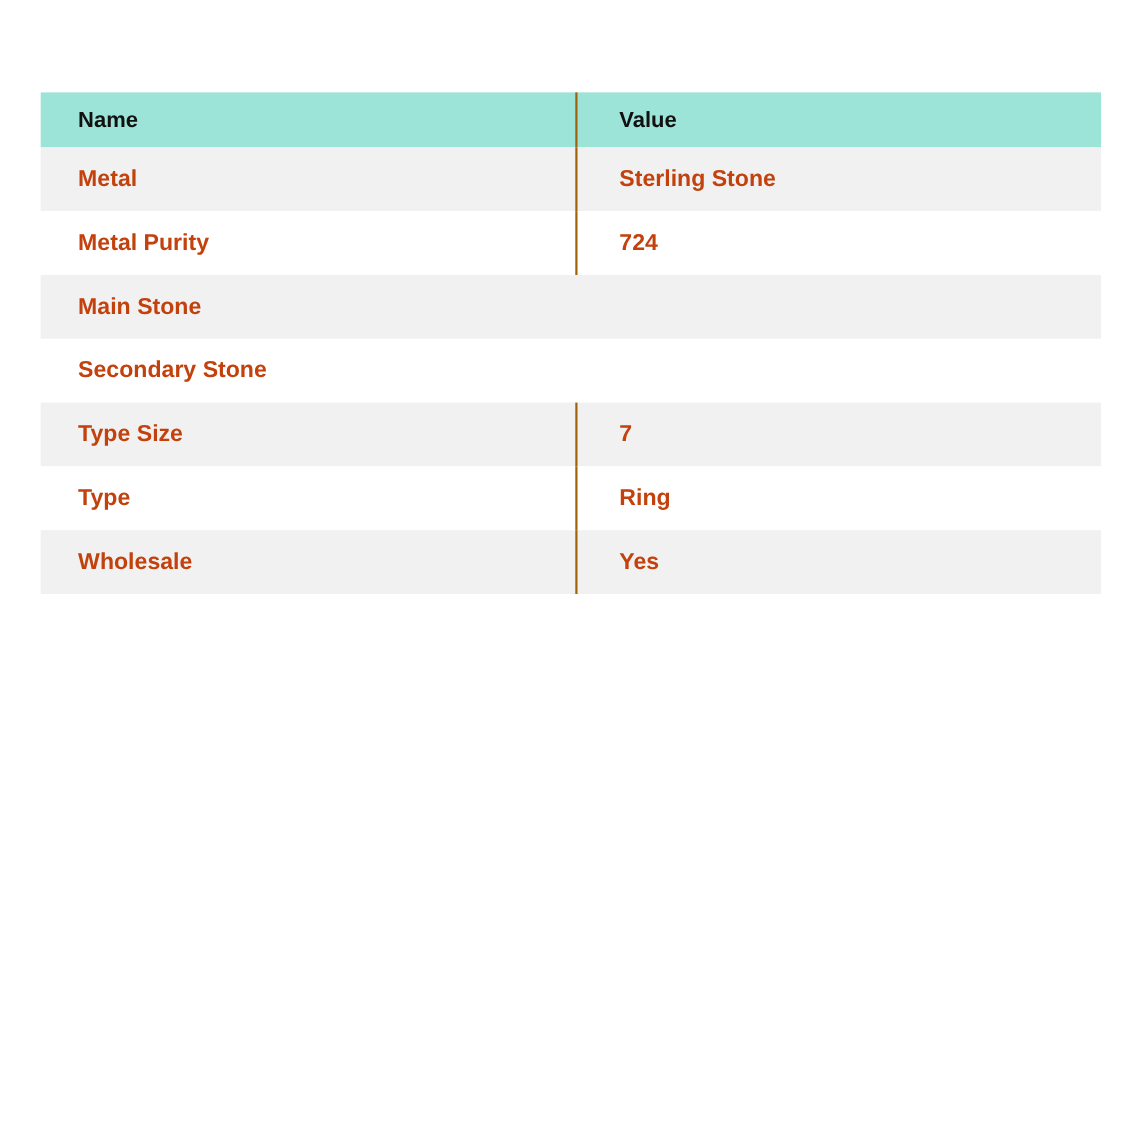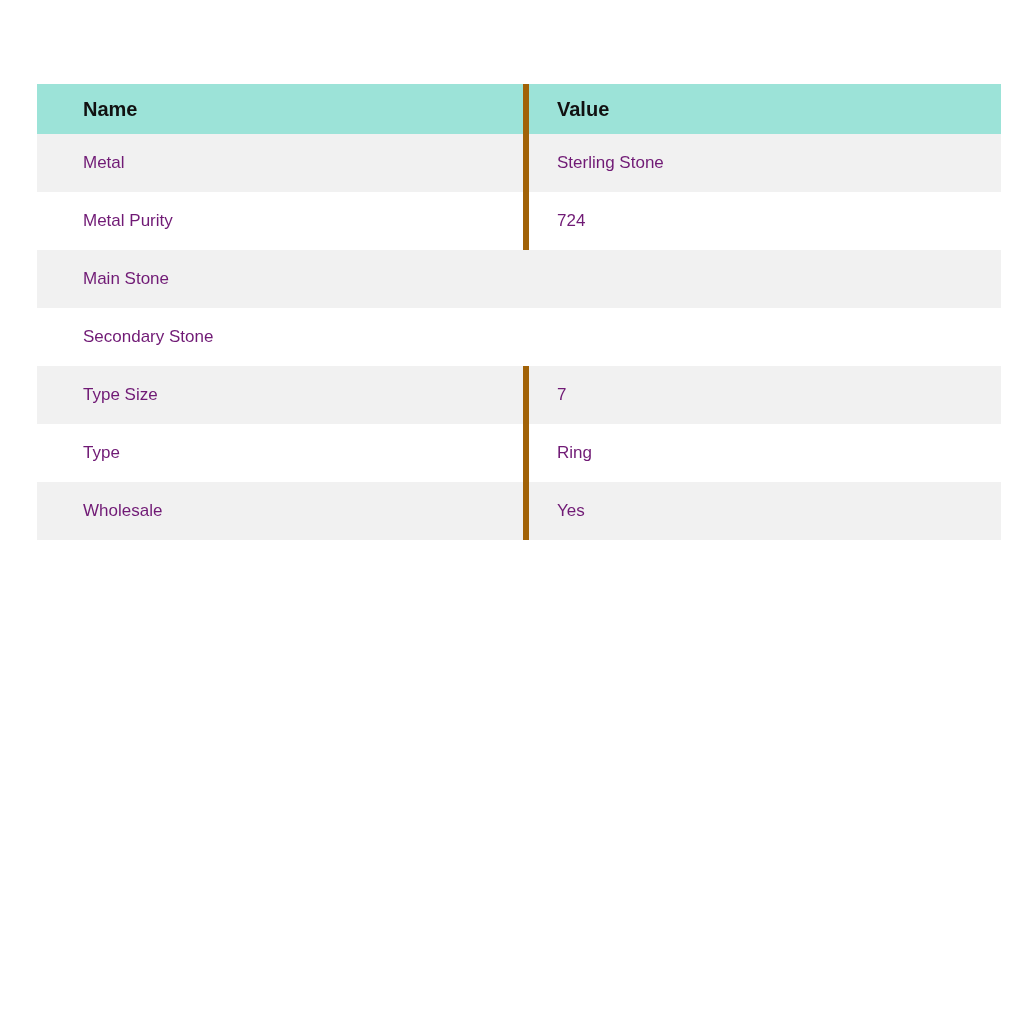--- a/index.html
+++ b/index.html
@@ -36,35 +36,35 @@
   }
   .body-row {
     display: flex;
     height: 58px;
   }
   .body-row:nth-child(odd) { background: #ffffff; }
   .body-row:nth-child(even) { background: #f1f1f1; }
   .body-row .cell {
     display: flex;
     align-items: center;
-    font-size: 17px;
-    font-weight: 400;
-    color: #701a75;
+    font-size: 21px;
+    font-weight: 700;
+    color: #c2410c;
   }
   .cell.col-name {
     width: 486px;
     box-sizing: border-box;
-    padding-left: 46px;
+    padding-left: 34px;
     flex: 0 0 auto;
   }
   .cell.col-value {
     flex: 1 1 auto;
     box-sizing: border-box;
-    border-left: 6px solid #a16207;
-    padding-left: 28px;
+    border-left: 2px solid #a16207;
+    padding-left: 38px;
   }
 </style>
 </head>
 <body>
 
 <div class="page">
   <div class="spec-table">
 
     <div class="header-row">
       <div class="cell col-name">Name</div>

